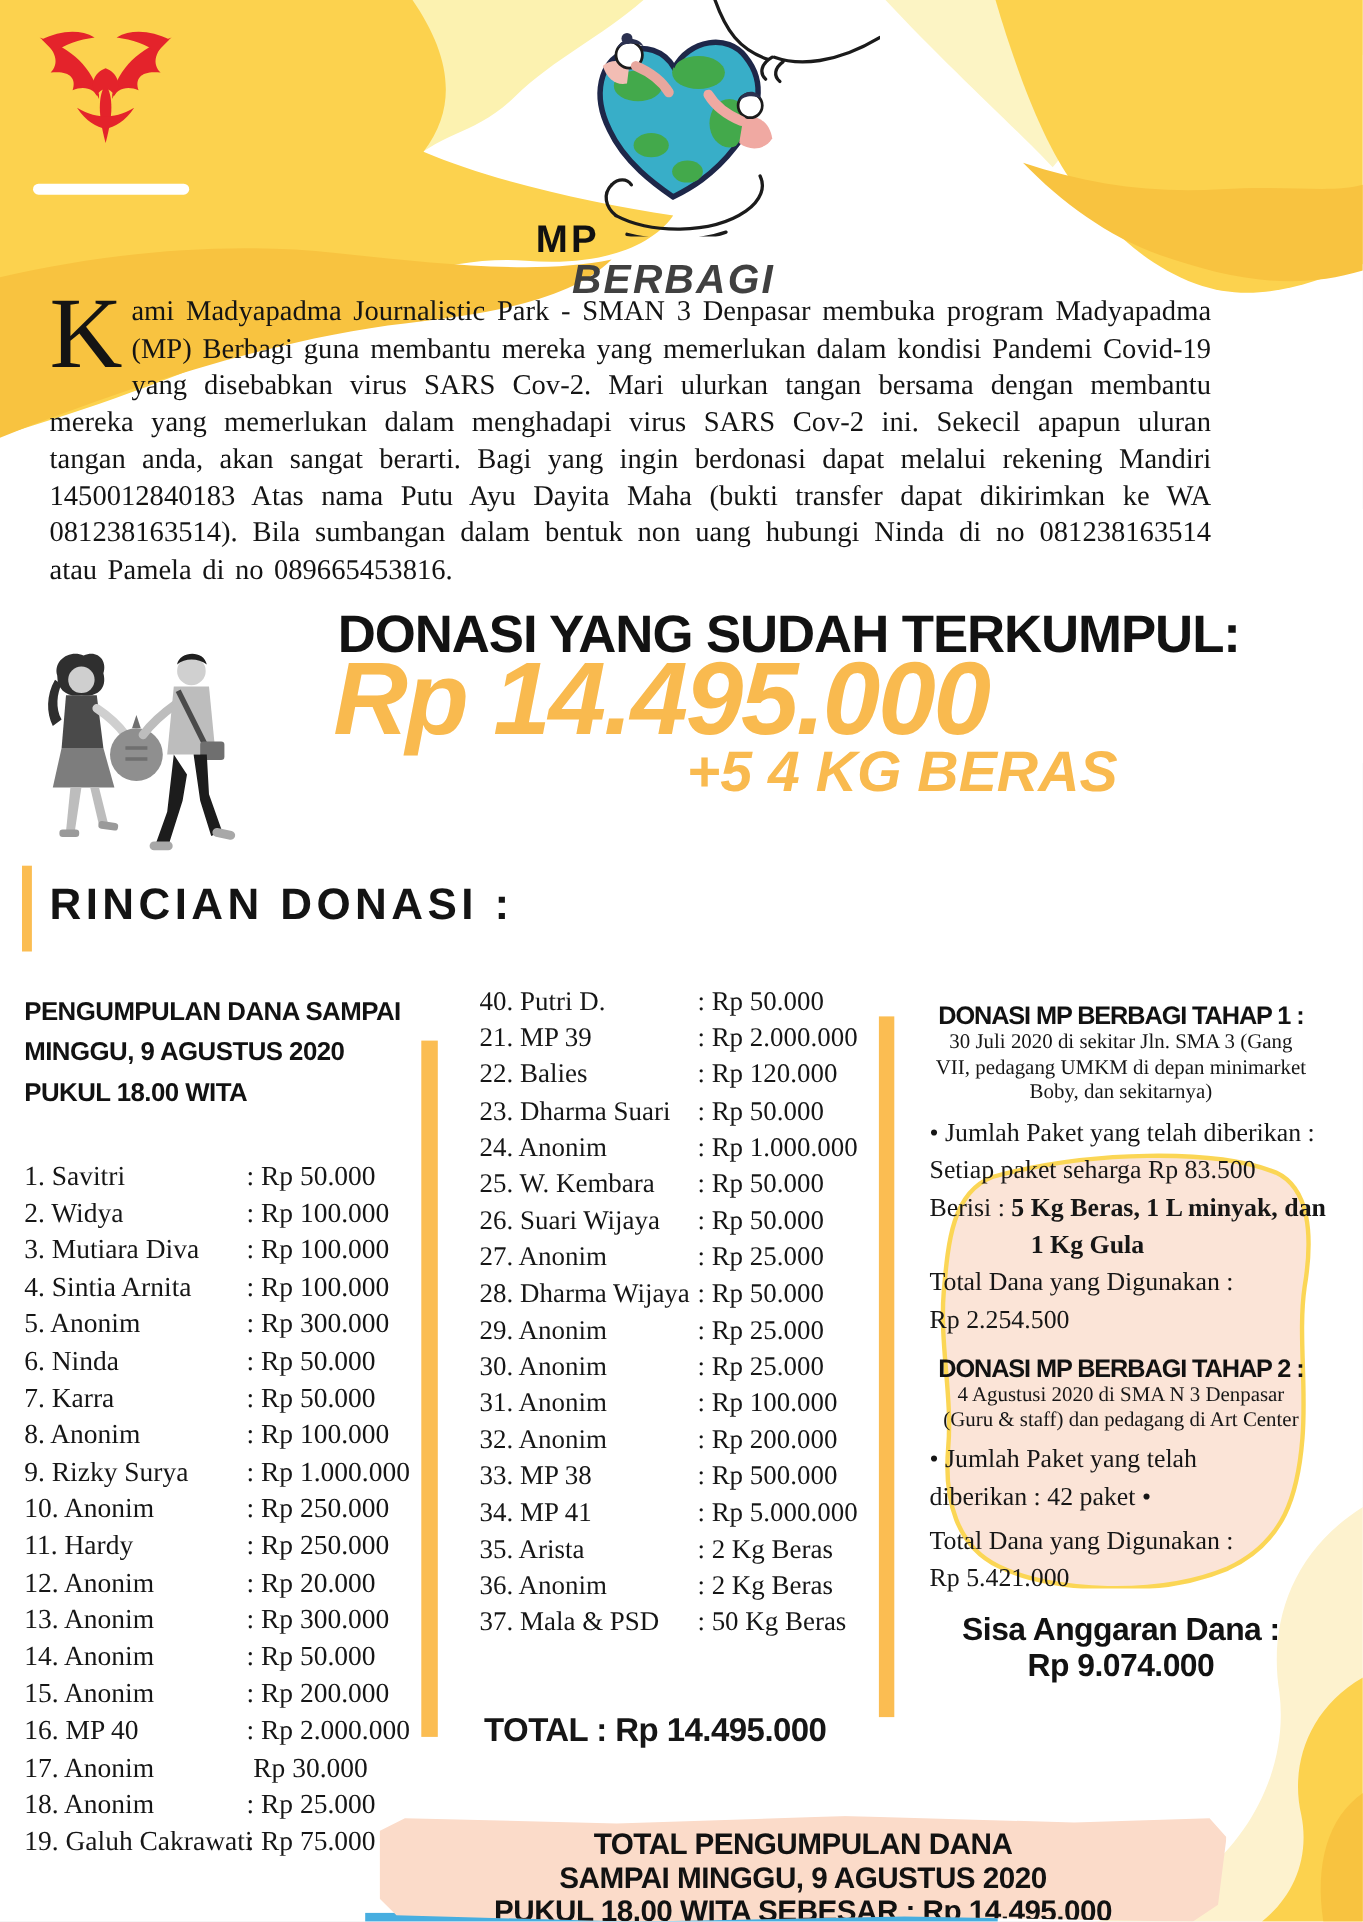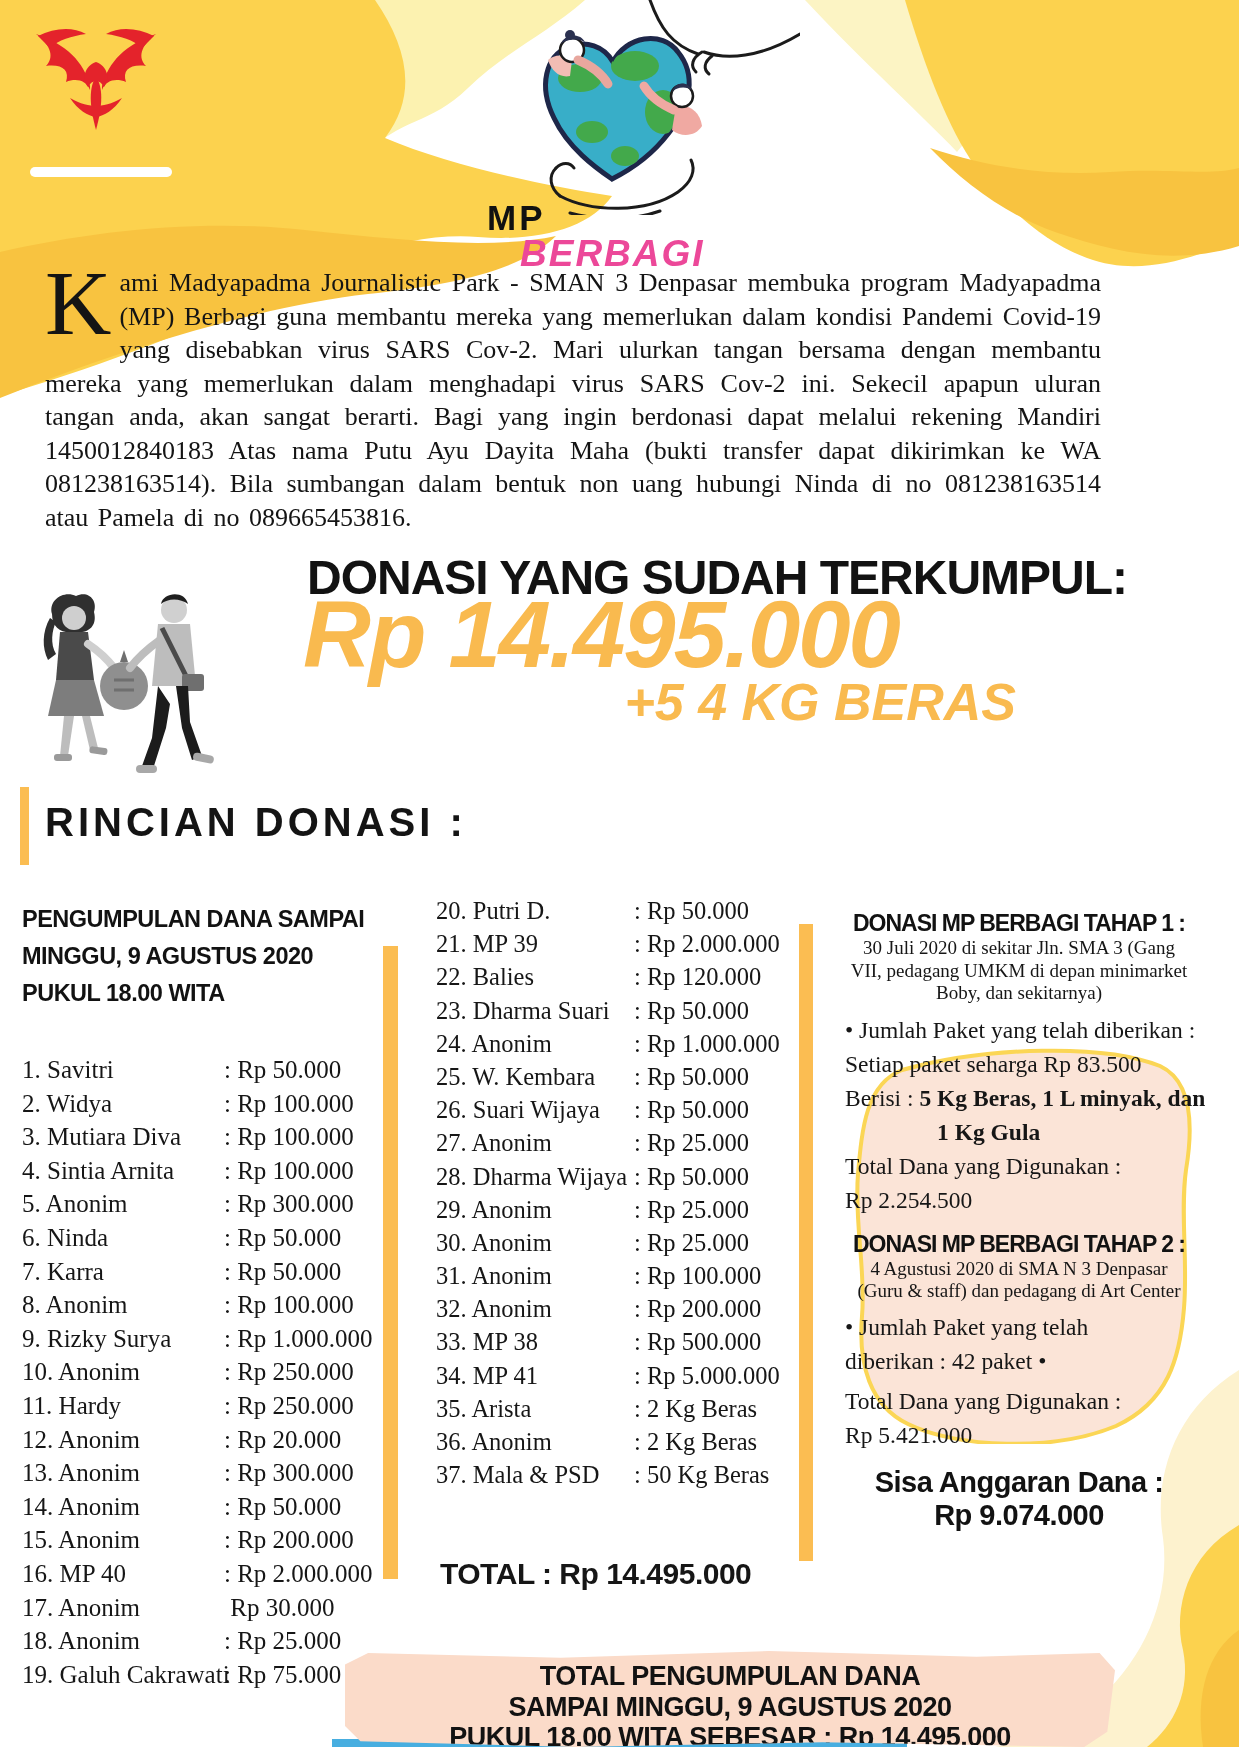--- a/index.html
+++ b/index.html
@@ -3,21 +3,21 @@
 <meta charset="utf-8">
 <style>
   html,body{margin:0;padding:0;background:#e8e8e8;}
   .poster{position:relative;width:1239px;height:1747px;background:#ffffff;overflow:hidden;
           font-family:"Liberation Serif", serif;color:#161616;margin:0 auto;}
   .abs{position:absolute;}
   .h{font-family:"Liberation Sans", sans-serif;font-weight:800;color:#121212;}
   
   .brand-mp{font-family:"Liberation Sans",sans-serif;font-weight:900;font-size:35px;letter-spacing:3px;color:#111;}
   .brand-berbagi{font-family:"Liberation Sans",sans-serif;font-weight:800;font-style:italic;font-size:37px;
-                 letter-spacing:2px;color:#ec4899;}
+                 letter-spacing:2px;color:#404040;}
   
   .intro{width:1056px;font-size:26px;line-height:33.5px;text-align:justify;word-spacing:3px;color:#141414;}
   .dropcap{float:left;font-size:92px;line-height:70px;padding-right:8px;margin-top:2px;font-family:"Liberation Serif",serif;}
   
   .collected-label{font-size:48px;letter-spacing:-1px;white-space:nowrap;}
   .collected-amount{font-family:"Liberation Sans",sans-serif;font-weight:800;font-style:italic;
                     font-size:94px;letter-spacing:-2px;color:#F9BA4F;white-space:nowrap;line-height:1;}
   .collected-extra{font-family:"Liberation Sans",sans-serif;font-weight:800;font-style:italic;
                    font-size:52px;letter-spacing:0px;color:#F9BA4F;white-space:nowrap;text-align:right;line-height:1;}
   .section-title{font-family:"Liberation Sans",sans-serif;font-weight:800;font-size:40px;letter-spacing:4px;color:#141414;white-space:nowrap;}
@@ -256,21 +256,21 @@
       <span class="dname">19. Galuh Cakrawati</span>
       <span class="damount">: Rp 75.000</span>
     </div>
     </div>
 
   <div class="abs vbar" style="left:383px;top:946px;width:15px;height:633px"></div>
   <div class="abs vbar" style="left:799px;top:924px;width:14px;height:637px"></div>
 
   <div class="abs mid" style="left:436px;top:897px;width:350px">
       <div class="drow">
-      <span class="dname">20. Putri D.</span>
+      <span class="dname">40. Putri D.</span>
       <span class="damount">: Rp 50.000</span>
 
     </div>
       <div class="drow">
       <span class="dname">21. MP 39</span>
       <span class="damount">: Rp 2.000.000</span>
 
     </div>
       <div class="drow">
       <span class="dname">22. Balies</span>

